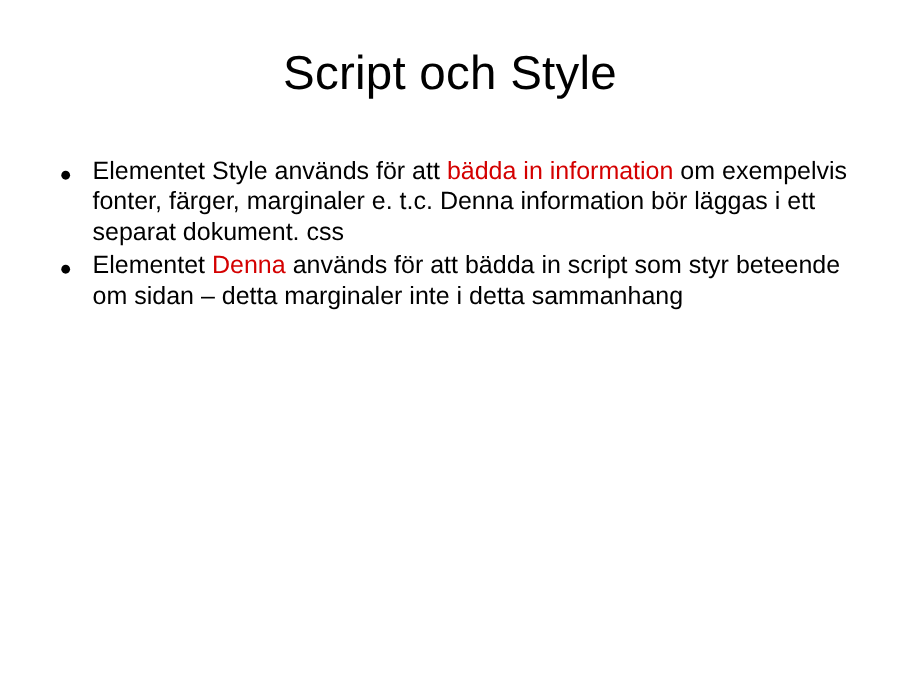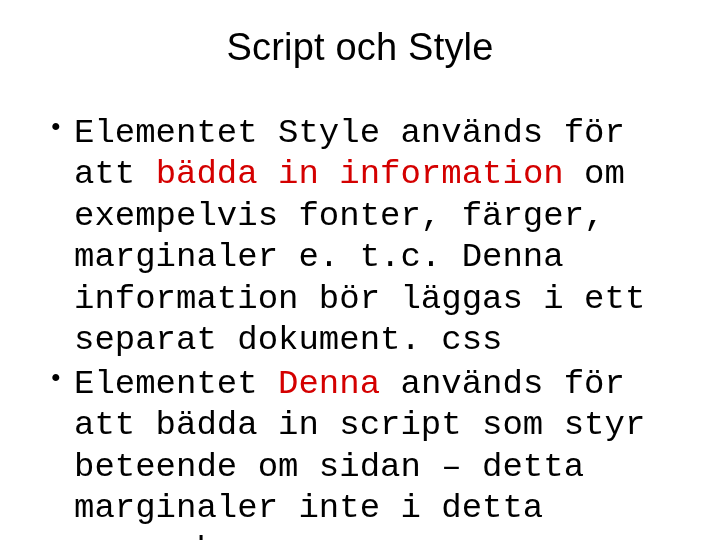--- a/index.html
+++ b/index.html
@@ -15,36 +15,35 @@
   .slide {
     width: 720px;
     height: 540px;
     box-sizing: border-box;
     padding: 20px 40px 40px 40px;
   }
   .title {
     text-align: center;
     font-size: 38px;
     font-weight: 400;
-    margin-top: 6px;
+    margin-top: 18px;
     margin-bottom: 44px;
     letter-spacing: 0.2px;
   }
   ul.bullets {
     list-style: none;
     padding: 0;
     margin: 0 0 0 6px;
   }
   ul.bullets > li {
     position: relative;
     padding-left: 28px;
-    font-size: 34px;
+    font-size: 20px;
     line-height: 1.22;
     margin-bottom: 2px;
-    font-family: Liberation Mono, monospace;
   }
   ul.bullets > li::before {
     content: "•";
     position: absolute;
     left: 2px;
     top: 0;
     font-size: 26px;
     line-height: 1.22;
   }
   .red { color: #d40000; }

